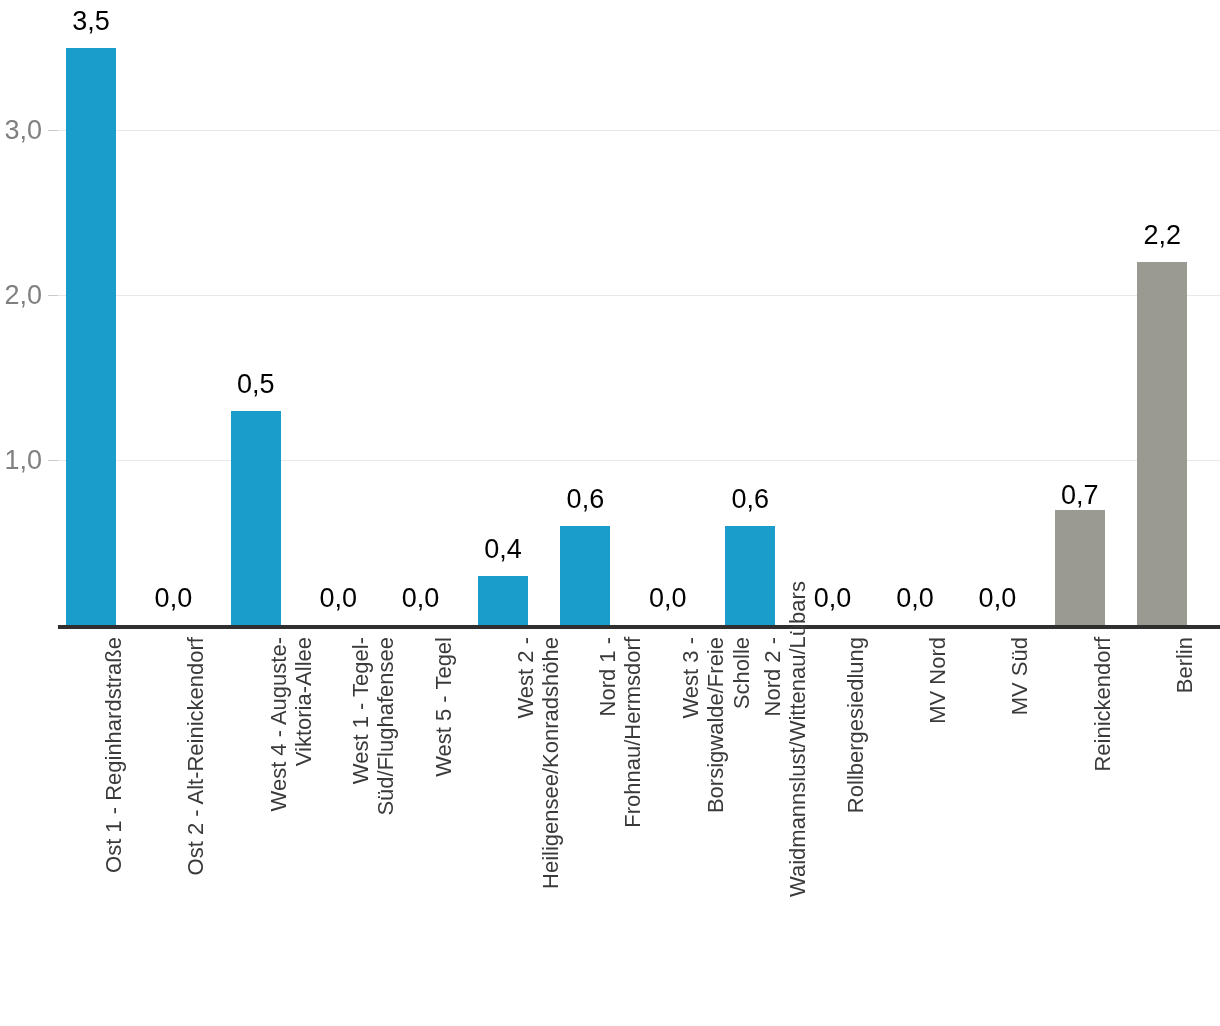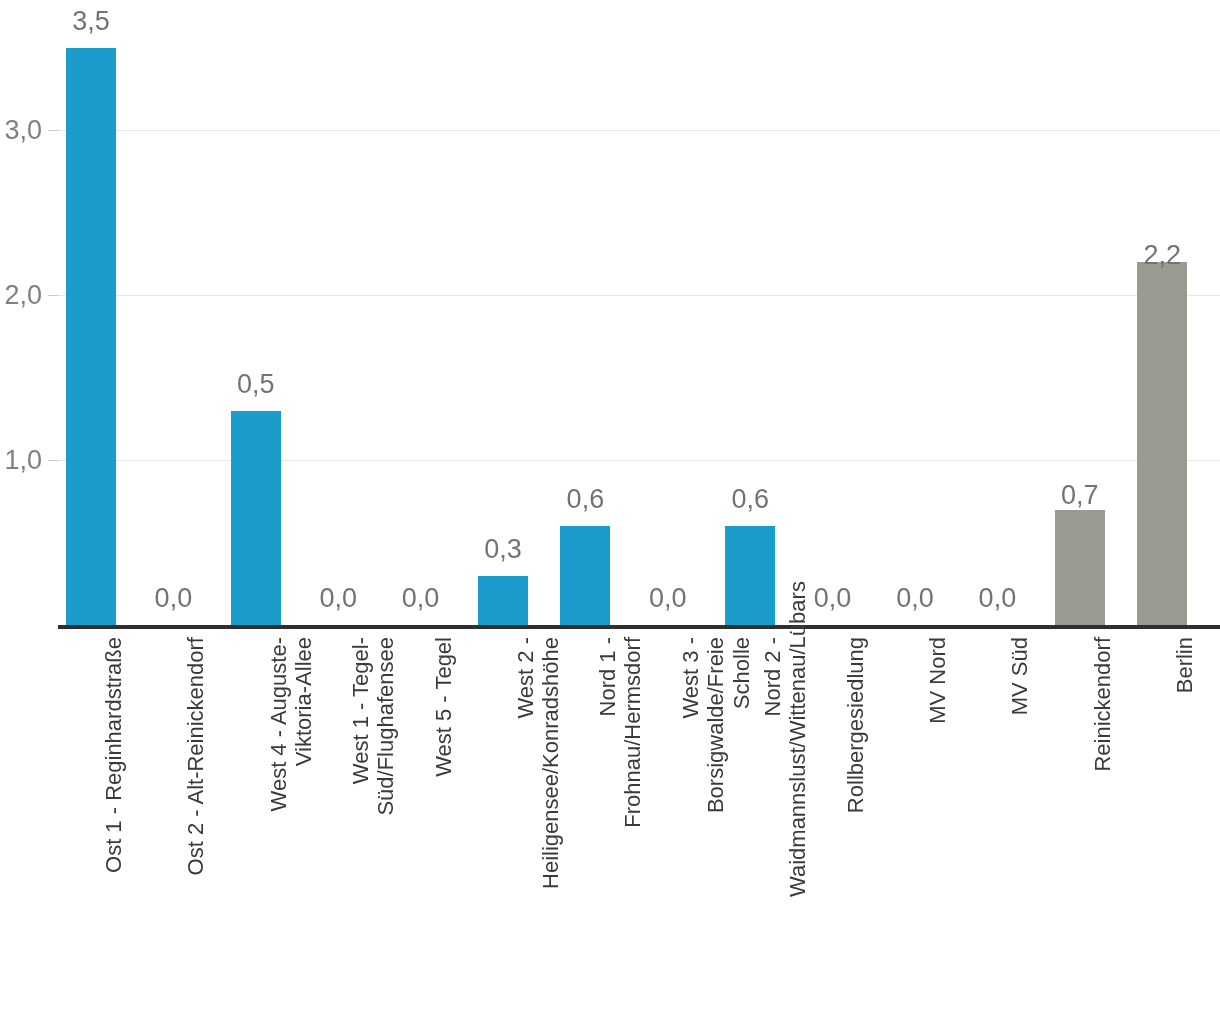--- a/index.html
+++ b/index.html
@@ -75,21 +75,21 @@
   }
 
   .bar.blue  { background: #1a9dcb; }
   .bar.gray  { background: #9a9a93; }
 
   .value-label {
     position: absolute;
     width: 90px;
     text-align: center;
     font-size: 27px;
-    color: #737373;
+    color: #000000;
     line-height: 1;
     white-space: nowrap;
   }
 
   .cat-label {
     position: absolute;
     top: 637px;
     width: 260px;
     font-size: 22px;
     color: #3a3a3a;
@@ -133,29 +133,29 @@
       <div class="bar gray" title="Reinickendorf: 0,7" style="left: 1054.8px; height: 115.5px; background: rgb(154, 154, 147);"></div>
       <div class="bar gray" title="Berlin: 2,2" style="left: 1137.2px; height: 363px; background: rgb(154, 154, 147);"></div>
     </div>
 
   <div class="labels-layer">
       <div class="value-label" style="left: 46px; top: 7.5px;">3,5</div>
       <div class="value-label" style="left: 128.4px; top: 585px;">0,0</div>
       <div class="value-label" style="left: 210.8px; top: 370.5px;">0,5</div>
       <div class="value-label" style="left: 293.2px; top: 585px;">0,0</div>
       <div class="value-label" style="left: 375.6px; top: 585px;">0,0</div>
-      <div class="value-label" style="left: 458px; top: 535.5px;">0,3</div>
+      <div class="value-label" style="left: 458px; top: 535.5px;">0,4</div>
       <div class="value-label" style="left: 540.4px; top: 486px;">0,6</div>
       <div class="value-label" style="left: 622.8px; top: 585px;">0,0</div>
       <div class="value-label" style="left: 705.2px; top: 486px;">0,6</div>
       <div class="value-label" style="left: 787.6px; top: 585px;">0,0</div>
       <div class="value-label" style="left: 870px; top: 585px;">0,0</div>
       <div class="value-label" style="left: 952.4px; top: 585px;">0,0</div>
       <div class="value-label" style="left: 1034.8px; top: 469.5px; margin-top: 12px;">0,7</div>
-      <div class="value-label" style="left: 1117.2px; top: 222px; margin-top: 20px;">2,2</div>
+      <div class="value-label" style="left: 1117.2px; top: 222px;">2,2</div>
     </div>
 
   <div class="axis-baseline"></div>
 
   <div class="ticklabels-layer">
       <div class="cat-label" style="left: 101px; top: 637px; transform: rotate(-90deg) translate(-260px, 0px); transform-origin: 0px 0px;">Ost 1 - Reginhardstraße</div>
       <div class="cat-label" style="left: 183.4px; top: 637px; transform: rotate(-90deg) translate(-260px, 0px); transform-origin: 0px 0px;">Ost 2 - Alt-Reinickendorf</div>
       <div class="cat-label" style="left: 265.8px; top: 637px; transform: rotate(-90deg) translate(-260px, 0px); transform-origin: 0px 0px;">West 4 - Auguste-
 Viktoria-Allee</div>
       <div class="cat-label" style="left: 348.2px; top: 637px; transform: rotate(-90deg) translate(-260px, 0px); transform-origin: 0px 0px;">West 1 - Tegel-

